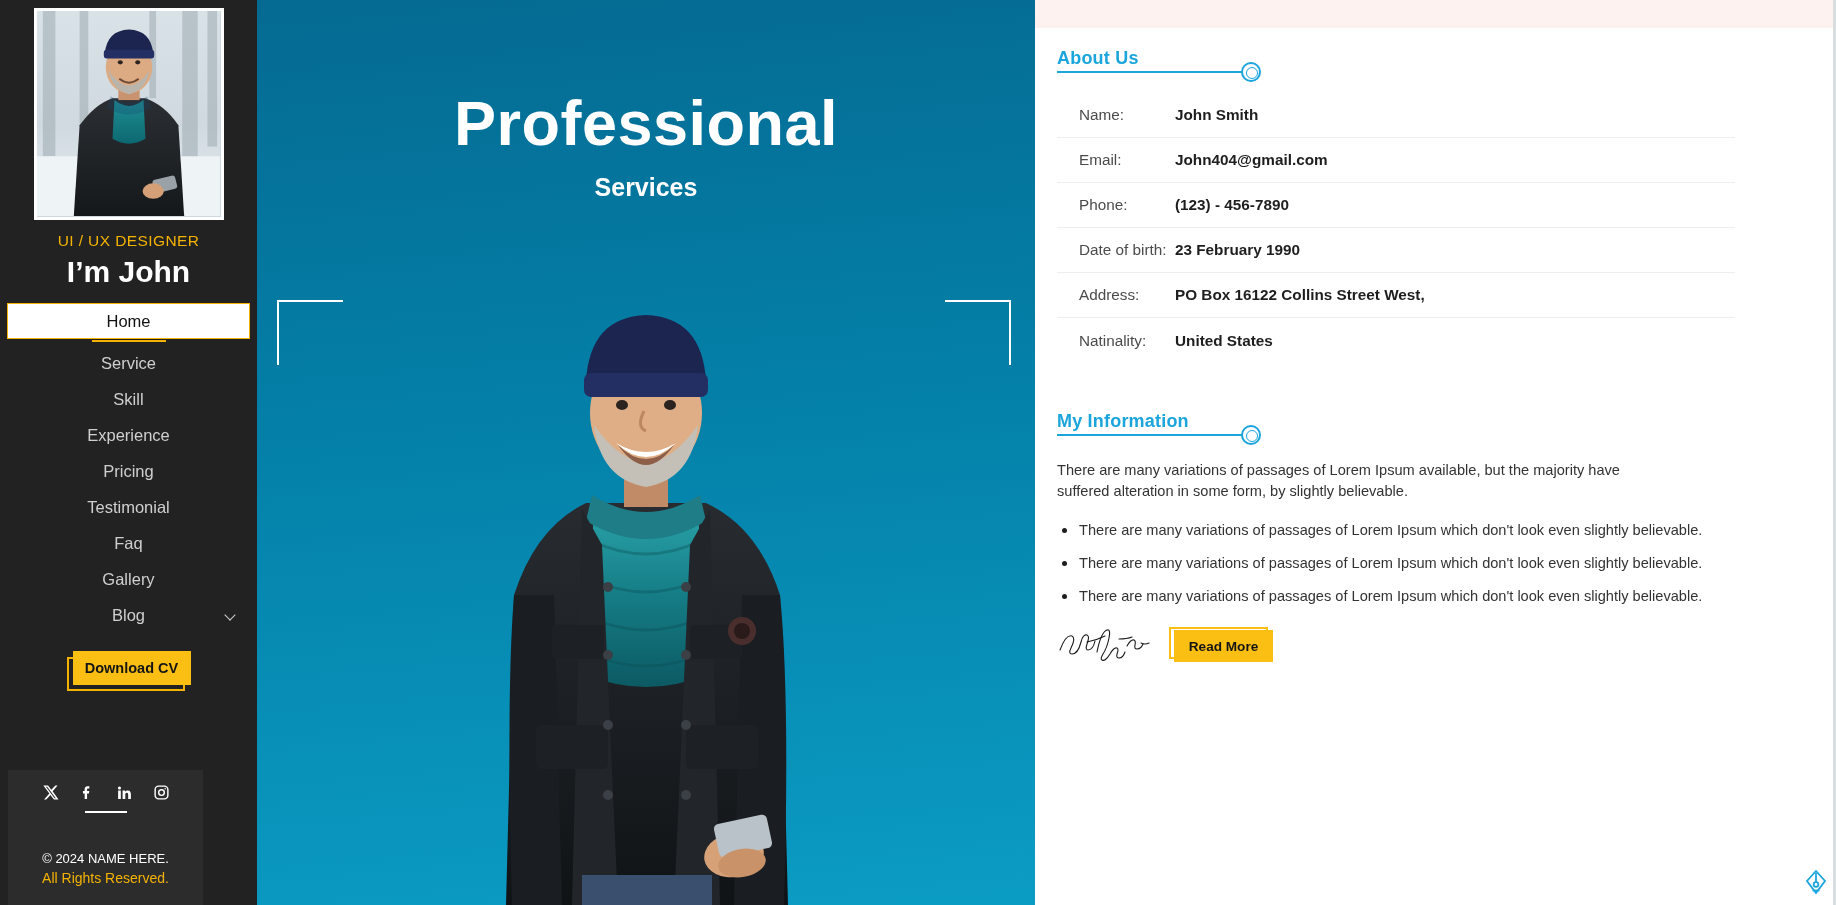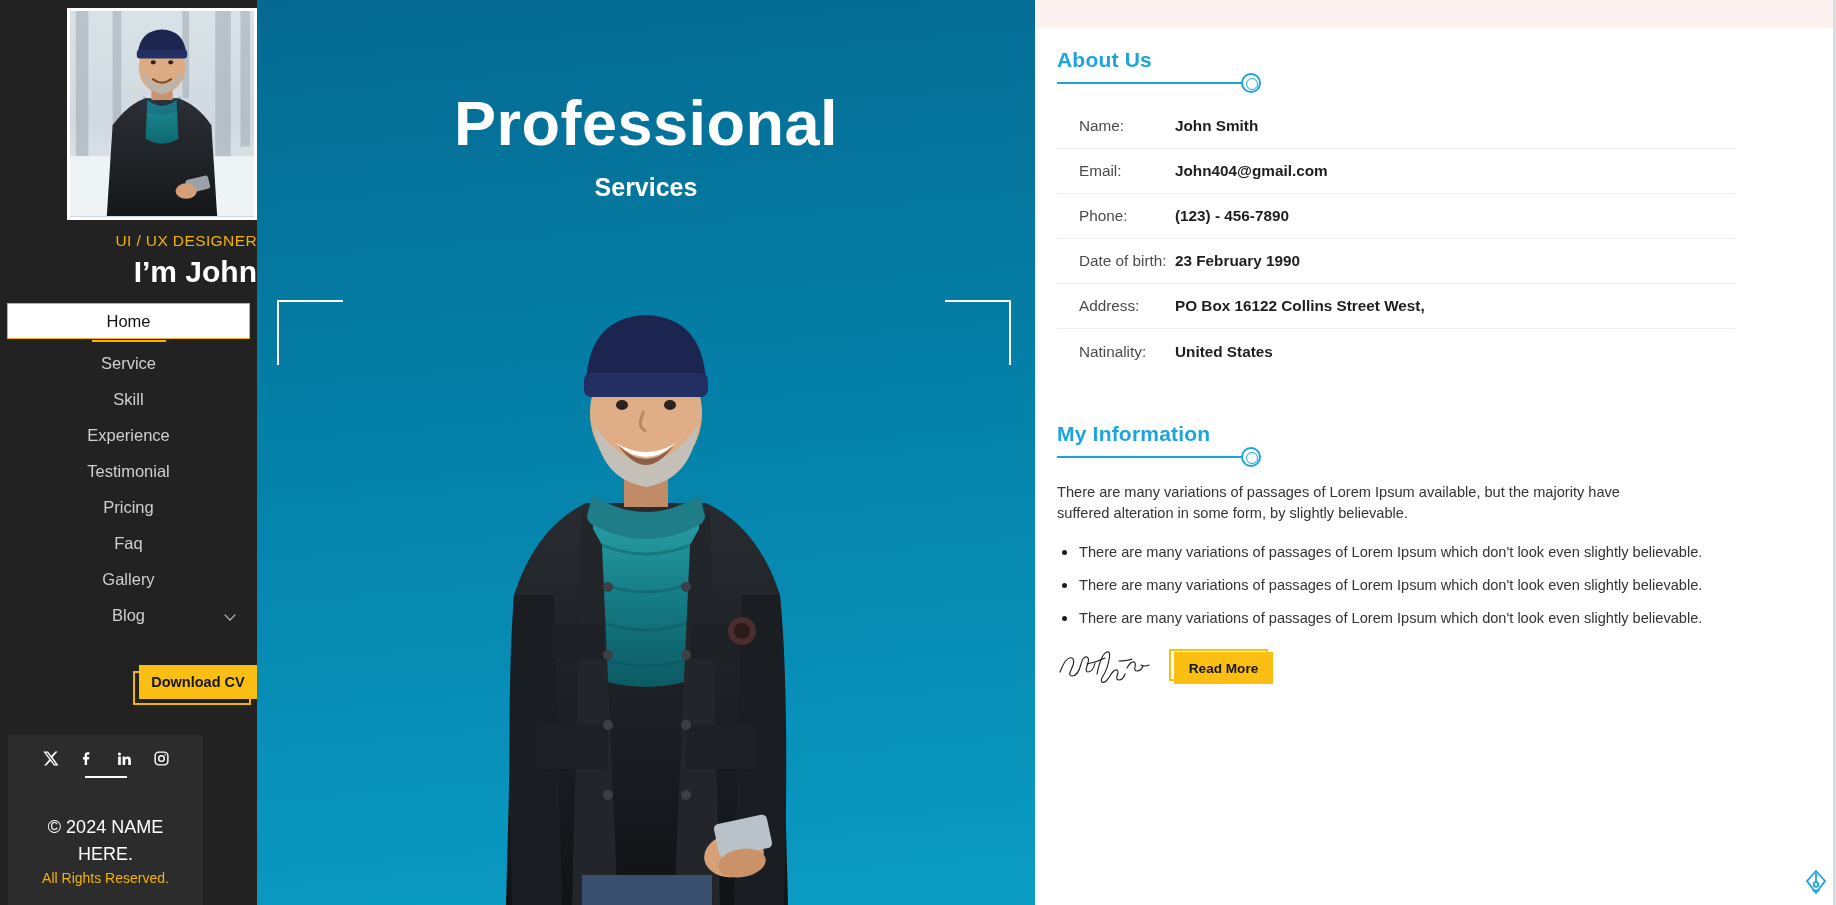--- a/index.html
+++ b/index.html
@@ -11,21 +11,21 @@
     background: #ffffff;
   }
   .app { position: relative; width: 1836px; height: 905px; display: flex; }
 
   
   .sidebar {
     width: 257px; height: 905px;
     background: #222222;
     flex: 0 0 257px;
     position: relative;
-    display: flex; flex-direction: column; align-items: flex-end;
+    display: flex; flex-direction: column; align-items: center;
     overflow: hidden;
   }
   .avatar-wrap {
     width: 190px; height: 212px;
     margin-top: 8px;
     border: 3px solid #ffffff;
     overflow: hidden;
     position: relative;
     background: #cfd8de;
   }
@@ -62,21 +62,21 @@
     width: 7px; height: 7px;
     border-right: 1.5px solid #cfcfcf; border-bottom: 1.5px solid #cfcfcf;
     transform: rotate(45deg);
   }
   .nav-sep {
     width: 74px; height: 2px; background: #f5b301;
     margin: 1px auto 3px auto;
   }
 
   .cv-wrap {
-    margin-top: 32px;
+    margin-top: 18px;
     position: relative;
     width: 124px; height: 44px;
   }
   .cv-outline {
     position: absolute; left: 0; top: 6px;
     width: 118px; height: 34px;
     border: 2px solid #f5b301;
   }
   .cv-btn {
     position: absolute; left: 6px; top: 0;
@@ -96,21 +96,21 @@
     text-align: center;
   }
   .socials { display: flex; justify-content: center; gap: 17px; margin-bottom: 8px; }
   .soc {
     color: #ffffff; width: 20px; height: 20px;
     display: flex; align-items: center; justify-content: center;
     cursor: pointer;
   }
   .soc svg { display:block; }
   .soc-underline { width: 42px; height: 2px; background: #ffffff; margin: 4px auto 9px auto; }
-  .copy1 { color: #ffffff; font-size: 18px; line-height: 1.5; margin-top: 36px; }
+  .copy1 { color: #ffffff; font-size: 13px; line-height: 1.5; margin-top: 36px; }
   .copy2 { color: #f5b301; font-size: 14px; line-height: 1.5; }
 
   
   .hero {
     width: 778px; height: 905px; flex: 0 0 778px;
     position: relative; overflow: hidden;
     background: linear-gradient(175deg, #056a92 0%, #0480a8 45%, #0b9cc4 100%);
   }
   .hero-title {
     position: absolute; top: 92px; left: 0; right: 0;
@@ -141,22 +141,22 @@
     background: #ffffff; overflow: hidden;
   }
   .top-tint {
     position: absolute; left: 0; top: 0; right: 0; height: 28px;
     background: #fdf2f0;
   }
   .inner { position: absolute; left: 22px; top: 0; right: 10px; }
 
   .sec-head { margin-top: 48px; position: relative; }
   .sec-title {
-    color: #1ca5dc; font-size: 21px; font-weight: 700;
-    display: inline-block; padding-bottom: 10px; letter-spacing: .2px;
+    color: #1ca5dc; font-size: 18px; font-weight: 700;
+    display: inline-block; padding-bottom: 2px; letter-spacing: .2px;
   }
   .sec-line {
     position: relative; width: 192px; height: 2px; background: #1ca5dc;
   }
   .sec-dot {
     position: absolute; right: -12px; top: -9px;
     width: 20px; height: 20px; border-radius: 50%;
     border: 2px solid #1ca5dc; background: #ffffff;
   }
   .sec-dot::after {
@@ -292,24 +292,24 @@
       <div class="nav-item">
         <span>Service</span>
       </div>
       <div class="nav-item">
         <span>Skill</span>
       </div>
       <div class="nav-item">
         <span>Experience</span>
       </div>
       <div class="nav-item">
+        <span>Pricing</span>
+      </div>
+      <div class="nav-item">
         <span>Testimonial</span>
-      </div>
-      <div class="nav-item">
-        <span>Pricing</span>
       </div>
       <div class="nav-item">
         <span>Faq</span>
       </div>
       <div class="nav-item">
         <span>Gallery</span>
       </div>
       <div class="nav-item">
         <span>Blog</span>
         <span class="chev"></span>

